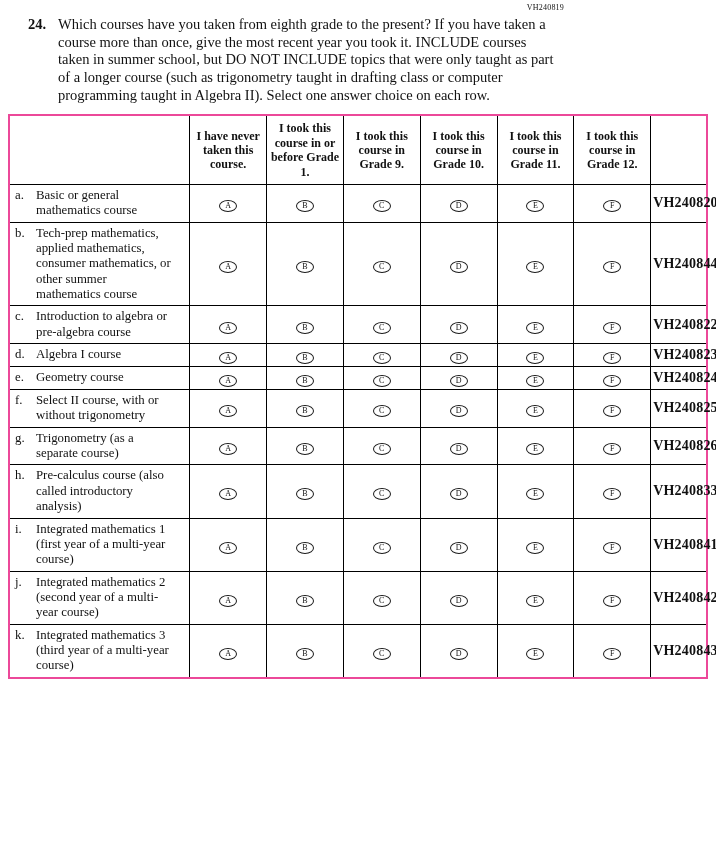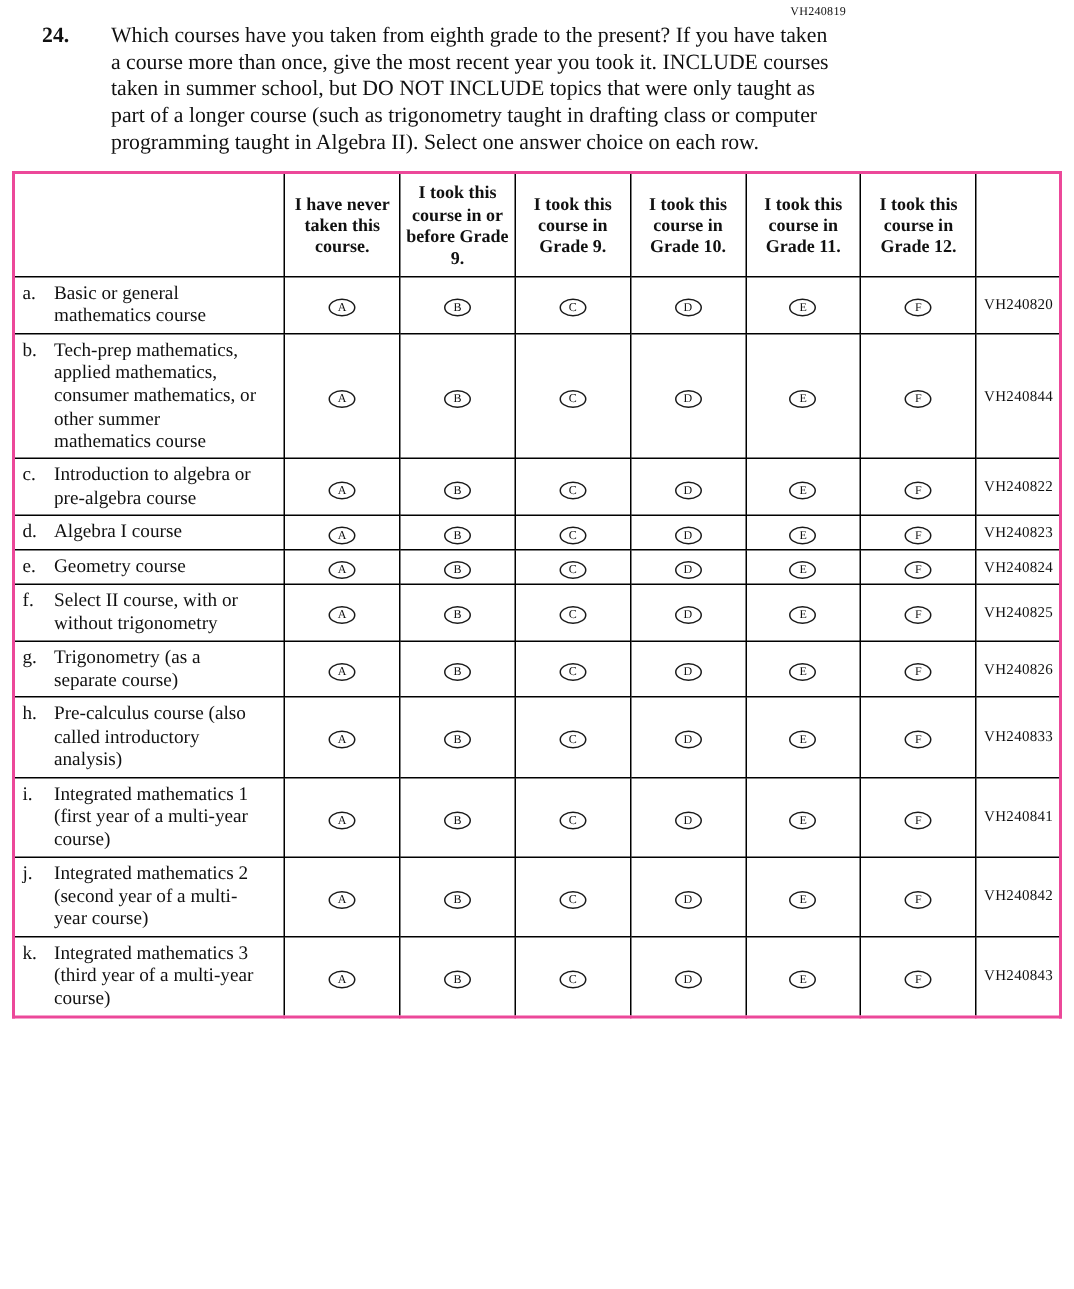--- a/index.html
+++ b/index.html
@@ -19,21 +19,20 @@
   .corner-code {
     position: absolute;
     top: 3px;
     right: 12px;
     font-size: 8px;
     letter-spacing: 0.2px;
   }
   .question {
     display: flex;
     margin: 12px 8px 10px 20px;
-    gap: 16px;
   }
   .qnum {
     flex: none;
     width: 30px;
     font-weight: bold;
     font-size: 14.5px;
     line-height: 1.22;
   }
   .qtext {
     font-size: 14.5px;
@@ -88,43 +87,44 @@
     border: 1px solid #1a1a1a;
     border-radius: 50%;
     font-size: 8px;
     line-height: 1;
     cursor: pointer;
     user-select: none;
   }
   td.code-cell {
     vertical-align: middle;
     text-align: center;
-    font-size: 10px;
+    font-size: 14px;
     padding: 0 1px 0 2px;
     letter-spacing: 0.2px;
+    font-weight: bold;
   }
 </style>
 </head>
 <body>
 
 <div class="page">
 
   <div class="corner-code">VH240819</div>
 
   <div class="question">
     <span class="qnum">24.</span>
     <div class="qtext"><span>Which courses have you taken from eighth grade to the present? If you have taken a course more than once, give the </span><span class="b">most recent</span><span> year you took it. INCLUDE courses taken in summer school, but DO NOT INCLUDE topics that were only taught as part of a longer course (such as trigonometry taught in drafting class or computer programming taught in Algebra II). Select </span><span class="b">one</span><span> answer choice on each row.</span></div>
   </div>
 
   <table class="grid">
     <thead>
       <tr>
         <th class="label-col"></th>
         <th class="opt-col">I have never taken this course.</th>
-        <th class="opt-col">I took this course in or before Grade 9.</th>
+        <th class="opt-col">I took this course in or before Grade 1.</th>
         <th class="opt-col">I took this course in Grade 9.</th>
         <th class="opt-col">I took this course in Grade 10.</th>
         <th class="opt-col">I took this course in Grade 11.</th>
         <th class="opt-col">I took this course in Grade 12.</th>
         <th class="code-col"></th>
       </tr>
     </thead>
     <tbody id="rows">
         <tr>
           <td class="label-cell"><span class="prefix">a.</span><span><span class="b">Basic</span><span> or general mathematics course</span></span></td>

